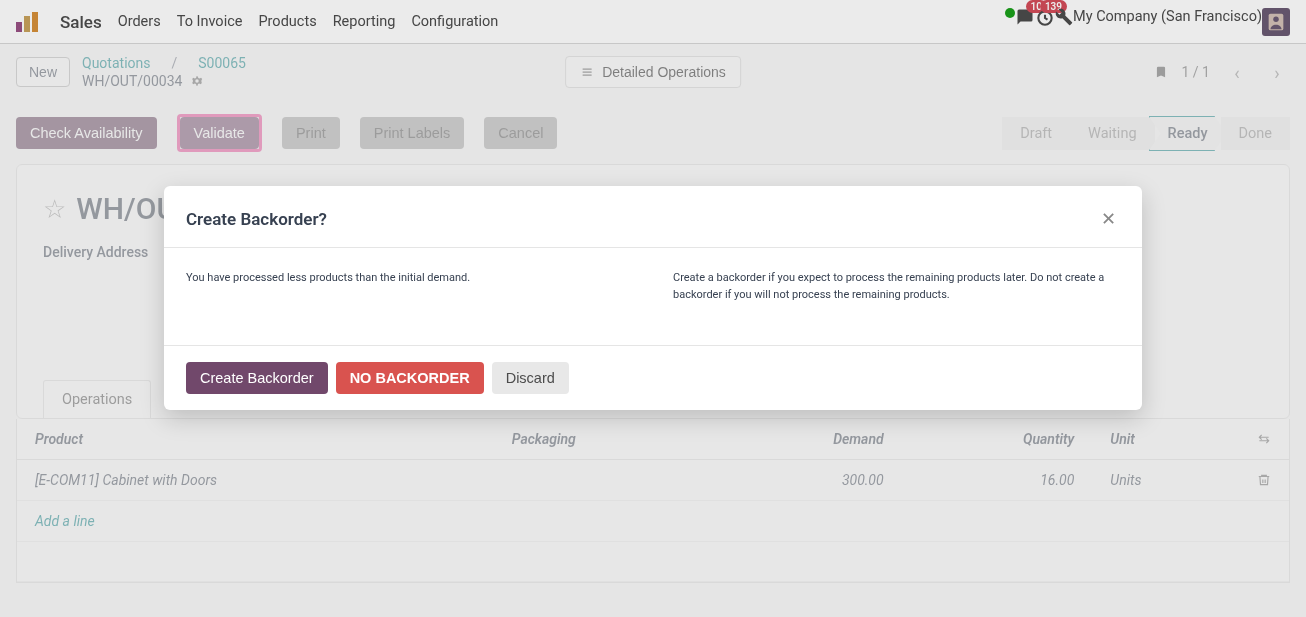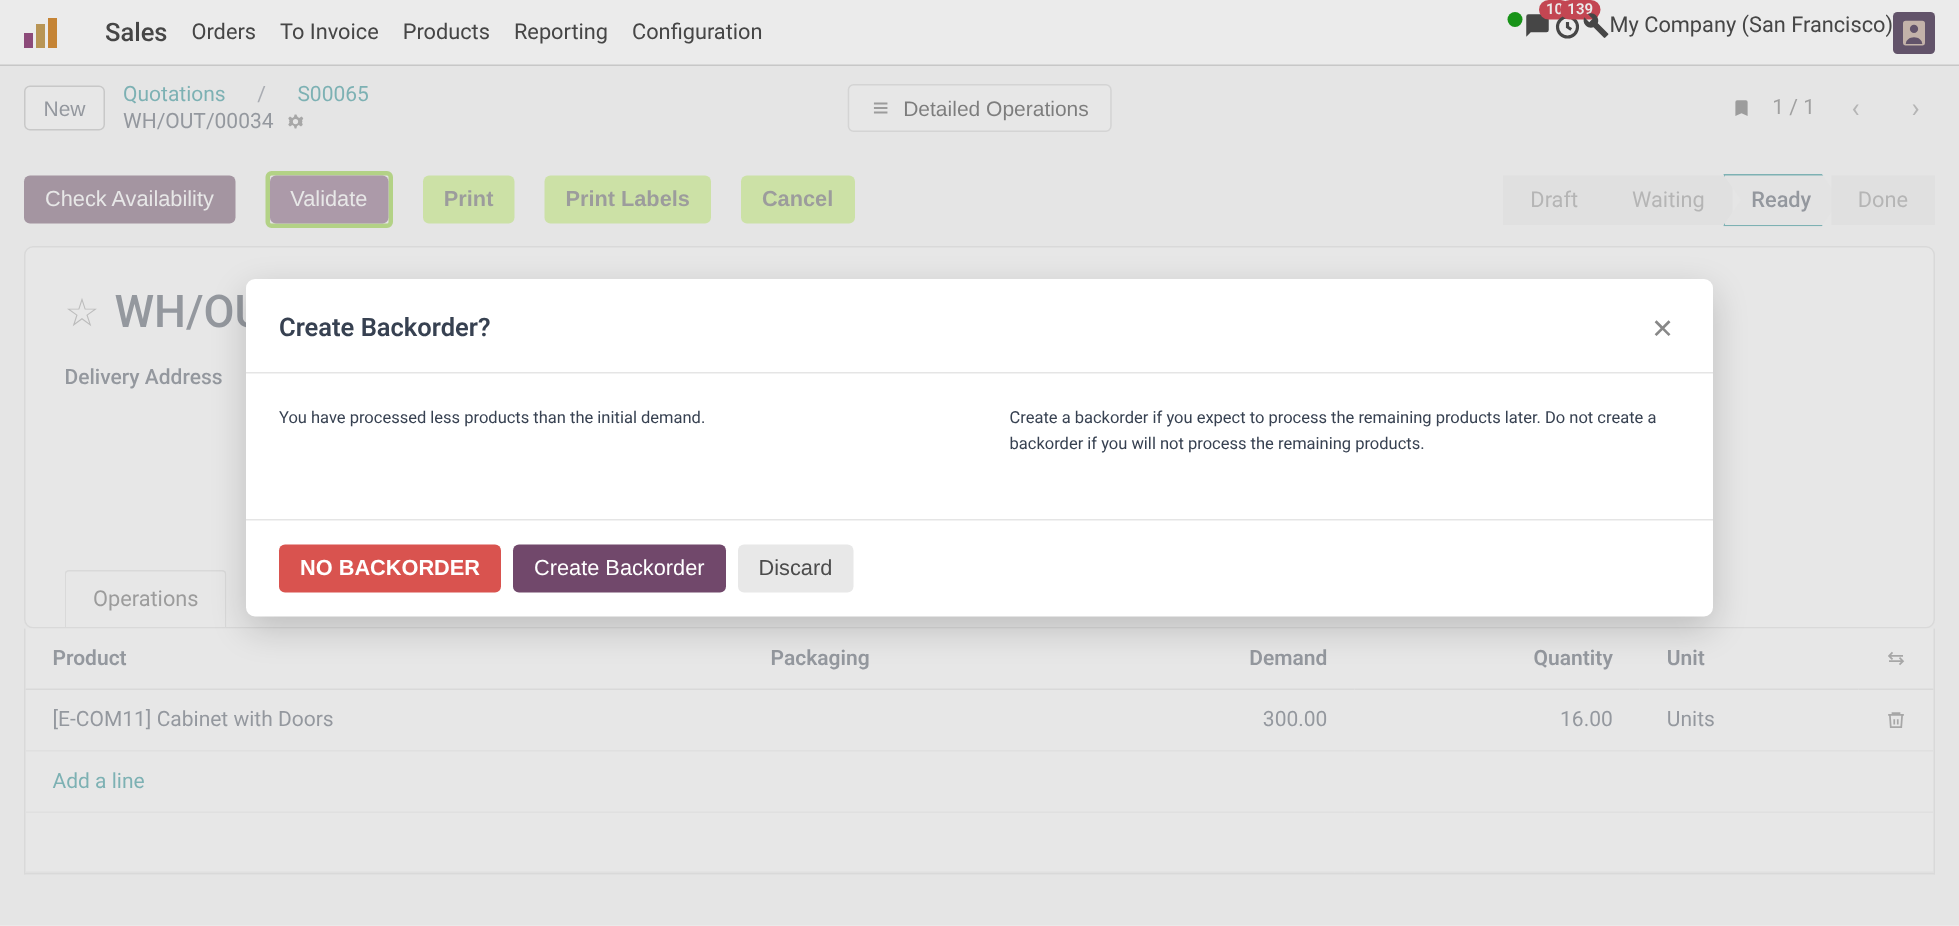--- a/index.html
+++ b/index.html
@@ -23,21 +23,21 @@
       border-bottom: 1px solid #d8d8d8;
       padding: 0 16px;
     }
     .nav-left { display: flex; align-items: center; gap: 16px; }
     .logo { display: flex; align-items: center; }
     .logo-bars { display: flex; align-items: flex-end; gap: 2px; height: 20px; }
     .logo-bars span { width: 6px; }
     .logo-bars span:nth-child(1){ height:10px; background:#985184; }
     .logo-bars span:nth-child(2){ height:16px; background:#c8a25d; }
     .logo-bars span:nth-child(3){ height:20px; background:#d6903a; }
-    .brand { font-size: 17px; font-weight: 500; color: #4c4c4c; margin-left: 16px; }
+    .brand { font-size: 17px; font-weight: 500; color: #4c4c4c; margin-left: 6px; }
     .nav-link { color: #4c4c4c; font-size: 14.5px; cursor: pointer; }
     .nav-right { margin-left: auto; display: flex; }
     .status-dot { width: 10px; height: 10px; border-radius: 50%; background:#1ba01b; }
     .nav-icon { position: relative; color:#4c4c4c; cursor:pointer; }
     .badge {
       position: absolute; top: -8px; right: -12px;
       background:#d44c59; color:#fff; font-size:10px;
       padding:1px 5px; border-radius:8px; font-weight:600;
     }
     .company-name { font-size: 14.5px; color:#4c4c4c; }
@@ -74,22 +74,22 @@
     }
     
     
     .action-bar {
       display:flex; align-items:center; padding: 6px 16px 12px; gap:20px;
       background:#f9f9f9;
     }
     .btn { padding:8px 14px; border-radius:4px; font-size:14.5px; font-weight:500; border:none; cursor:pointer; }
     .btn-primary { background:#71486b; color:#fff; }
     .btn-primary-dark { background:#5d3a57; color:#fff; }
-    .btn-plain { background:#bef264; color:#4c4c4c; font-weight:700; }
-    .validate-wrap { border:3px solid #84cc16; border-radius:4px; padding:0; }
+    .btn-plain { background:#a3a3a3; color:#4c4c4c; font-weight:400; }
+    .validate-wrap { border:3px solid #ec4899; border-radius:4px; padding:0; }
     .status-pills { margin-left:auto; display:flex; align-items:center; }
     .pill { padding:8px 18px; font-size:14.5px; color:#888; background:#eee; position:relative; }
     .pill-arrow {
       padding:8px 18px; font-size:14.5px; color:#374151; font-weight:500;
       background:#f6f6f6; border:1px solid #017e84;
       clip-path: polygon(0 0, calc(100% - 12px) 0, 100% 50%, calc(100% - 12px) 100%, 0 100%, 12px 50%);
       margin-left:-6px;
     }
     
     
@@ -105,21 +105,21 @@
     
     .tabs { margin-top:120px; display:flex; }
     .tab {
       padding:10px 18px; font-size:14.5px; color:#4c4c4c;
       border:1px solid #ddd; border-bottom:none; background:#fff;
       border-radius:3px 3px 0 0; cursor:pointer;
     }
     
     
     .table-wrap { margin: 0 16px; background:#fff; border:1px solid #ddd; border-top:none; }
-    .table { width:100%; border-collapse:collapse; }
+    .table { width:100%; border-collapse:collapse;font-style:italic; }
     .table th {
       text-align:left; padding:12px 18px; font-size:14px; font-weight:600;
       border-bottom:1px solid #ddd; color:#374151;
     }
     .table th.right, .table td.right { text-align:right; }
     .table td { padding:12px 18px; border-bottom:1px solid #eee; font-size:14px; }
     .add-line { color:#017e84; cursor:pointer; }
     .settings-col { width:36px; text-align:center; }
     
     
@@ -311,17 +311,17 @@
 <div class="modal">
   <div class="modal-header">
     <span class="modal-title">Create Backorder?</span>
     <span class="modal-close">✕</span>
   </div>
   <div class="modal-body">
     <div>You have processed less products than the initial demand.</div>
     <div>Create a backorder if you expect to process the remaining products later. Do not create a backorder if you will not process the remaining products.</div>
   </div>
   <div class="modal-footer">
+    <button class="btn btn-primary">Create Backorder</button>
     <button class="btn btn-danger">NO BACKORDER</button>
-    <button class="btn btn-primary">Create Backorder</button>
     <button class="btn btn-light">Discard</button>
   </div>
 </div>
 
 </body></html>

